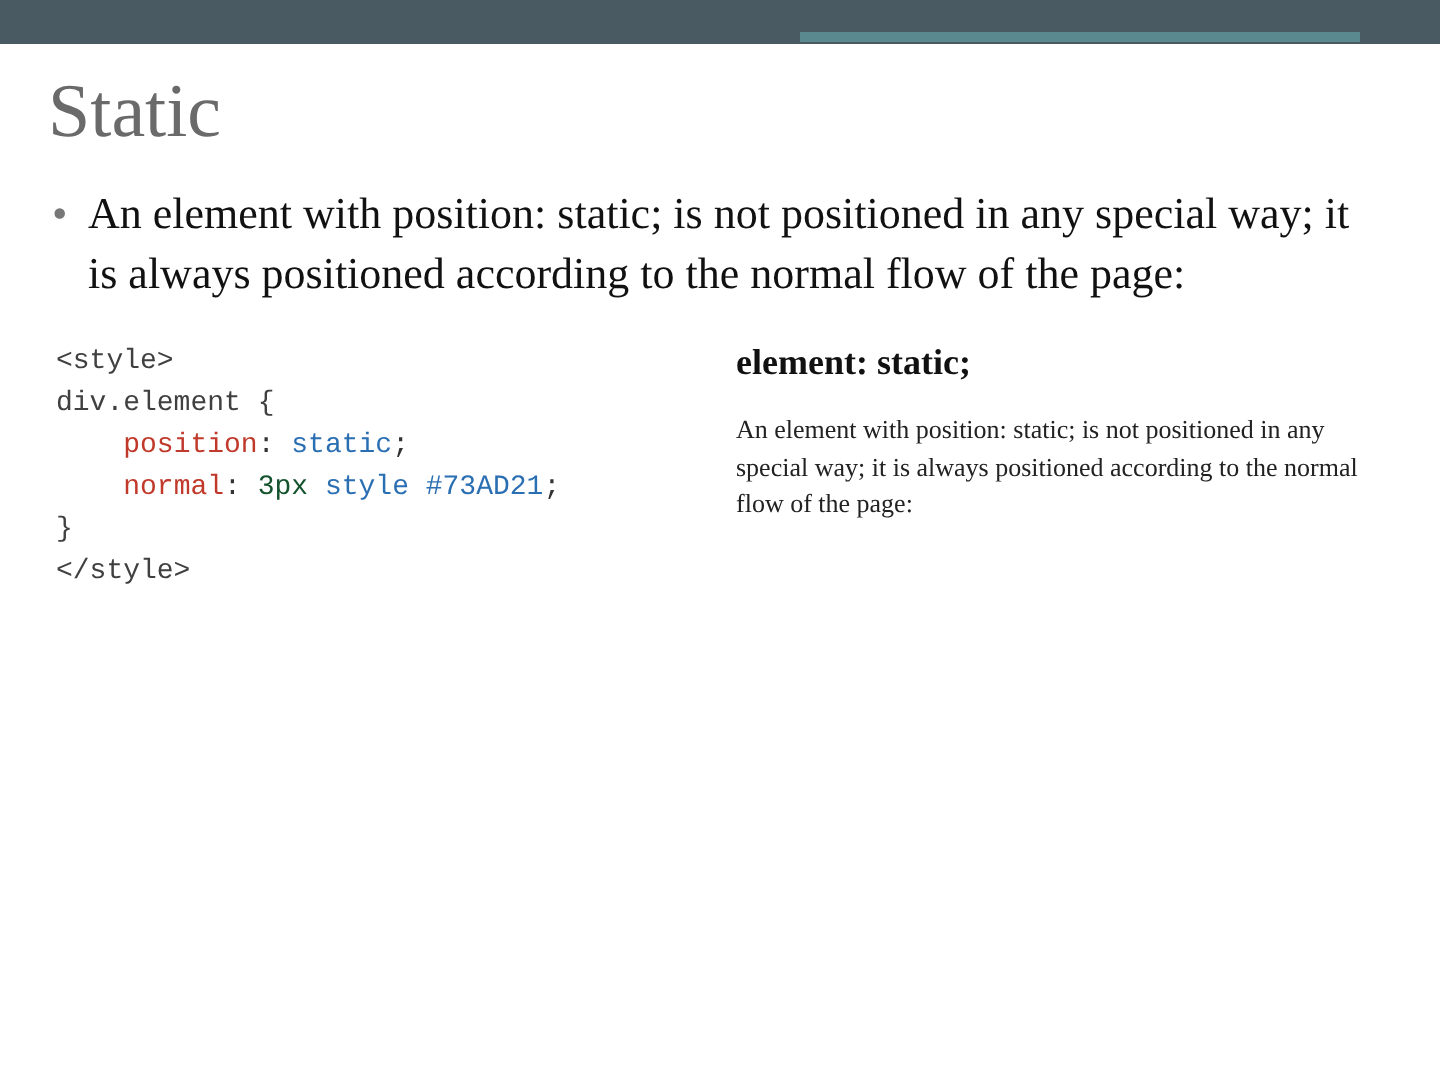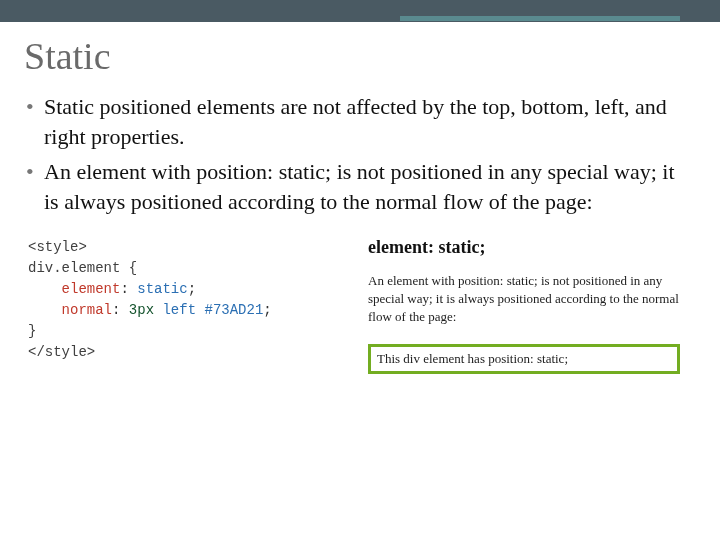--- a/index.html
+++ b/index.html
@@ -98,31 +98,29 @@
 </style>
 </head>
 <body>
 
 <div class="topbar"></div>
 
 <div class="slide">
   <h1 class="title">Static</h1>
 
   <ul class="bullets">
-    <li>Static positioned elements are not affected by the top, bottom, left, and right properties.</li>
     <li>An element with position: static; is not positioned in any special way; it is always positioned according to the normal flow of the page:</li>
   </ul>
 
   <div class="lower">
     <div class="code"><span class="c-tag">&lt;style&gt;</span>
 <span class="c-tag">div.element {</span>
-    <span class="c-prop">element</span>: <span class="c-val">static</span>;
-    <span class="c-prop">normal</span>: <span class="c-num">3px</span> <span class="c-val">left #73AD21</span>;
+    <span class="c-prop">position</span>: <span class="c-val">static</span>;
+    <span class="c-prop">normal</span>: <span class="c-num">3px</span> <span class="c-val">style #73AD21</span>;
 <span class="c-tag">}</span>
 <span class="c-tag">&lt;/style&gt;</span></div>
 
     <div class="preview">
       <div class="preview-heading">element: static;</div>
       <div class="preview-text">An element with position: static; is not positioned in any special way; it is always positioned according to the normal flow of the page:</div>
-      <div class="static-box">This div element has position: static;</div>
     </div>
   </div>
 </div>
 
 </body></html>

